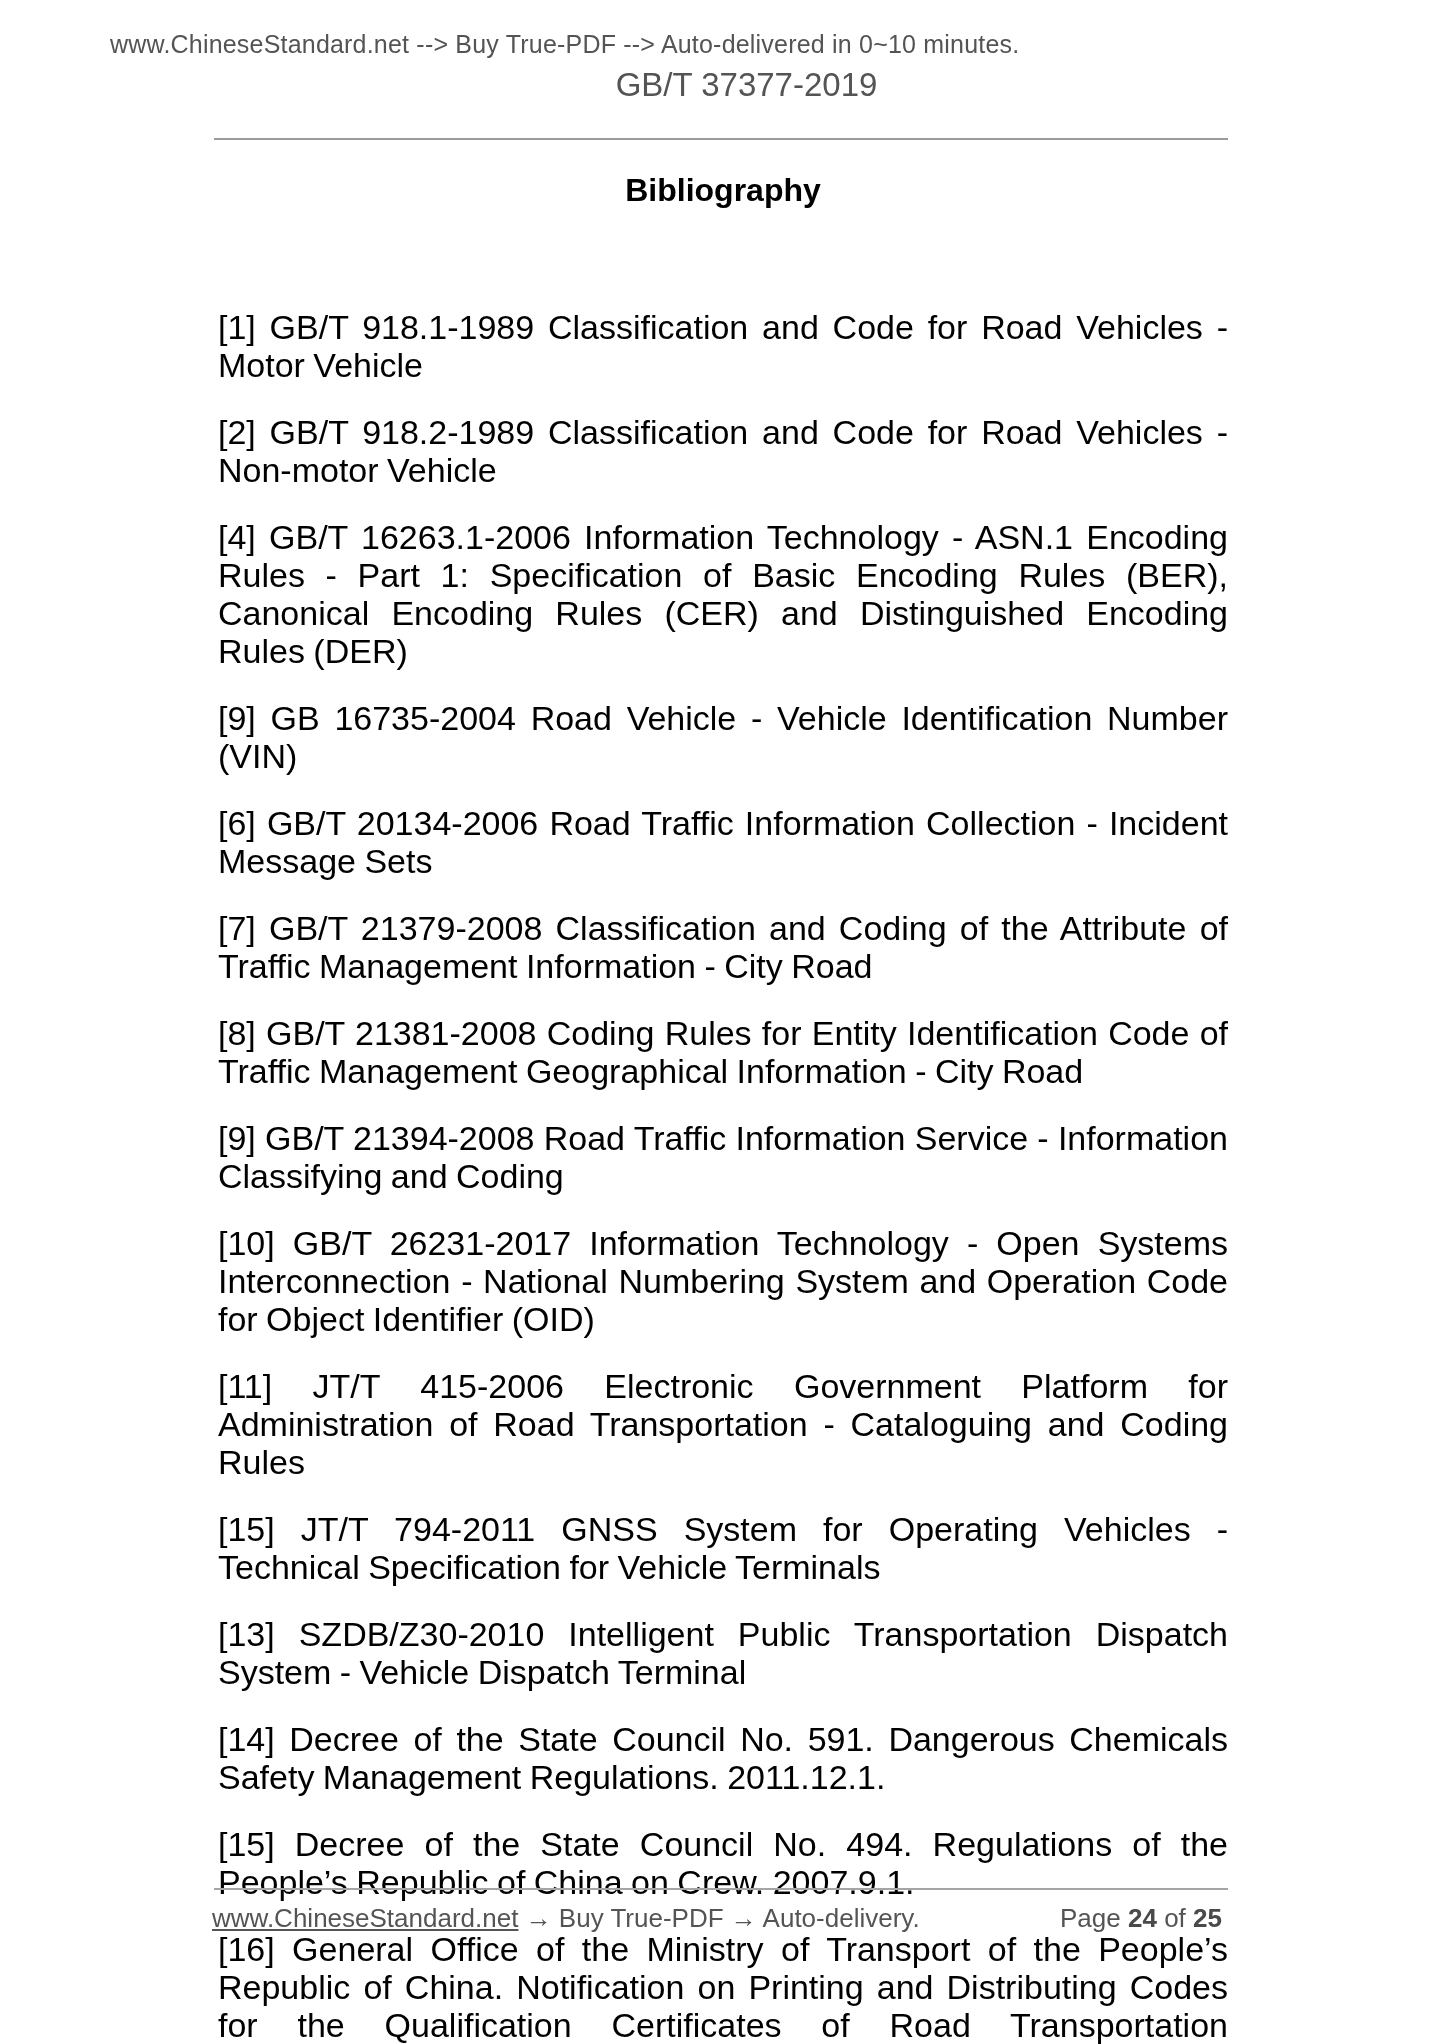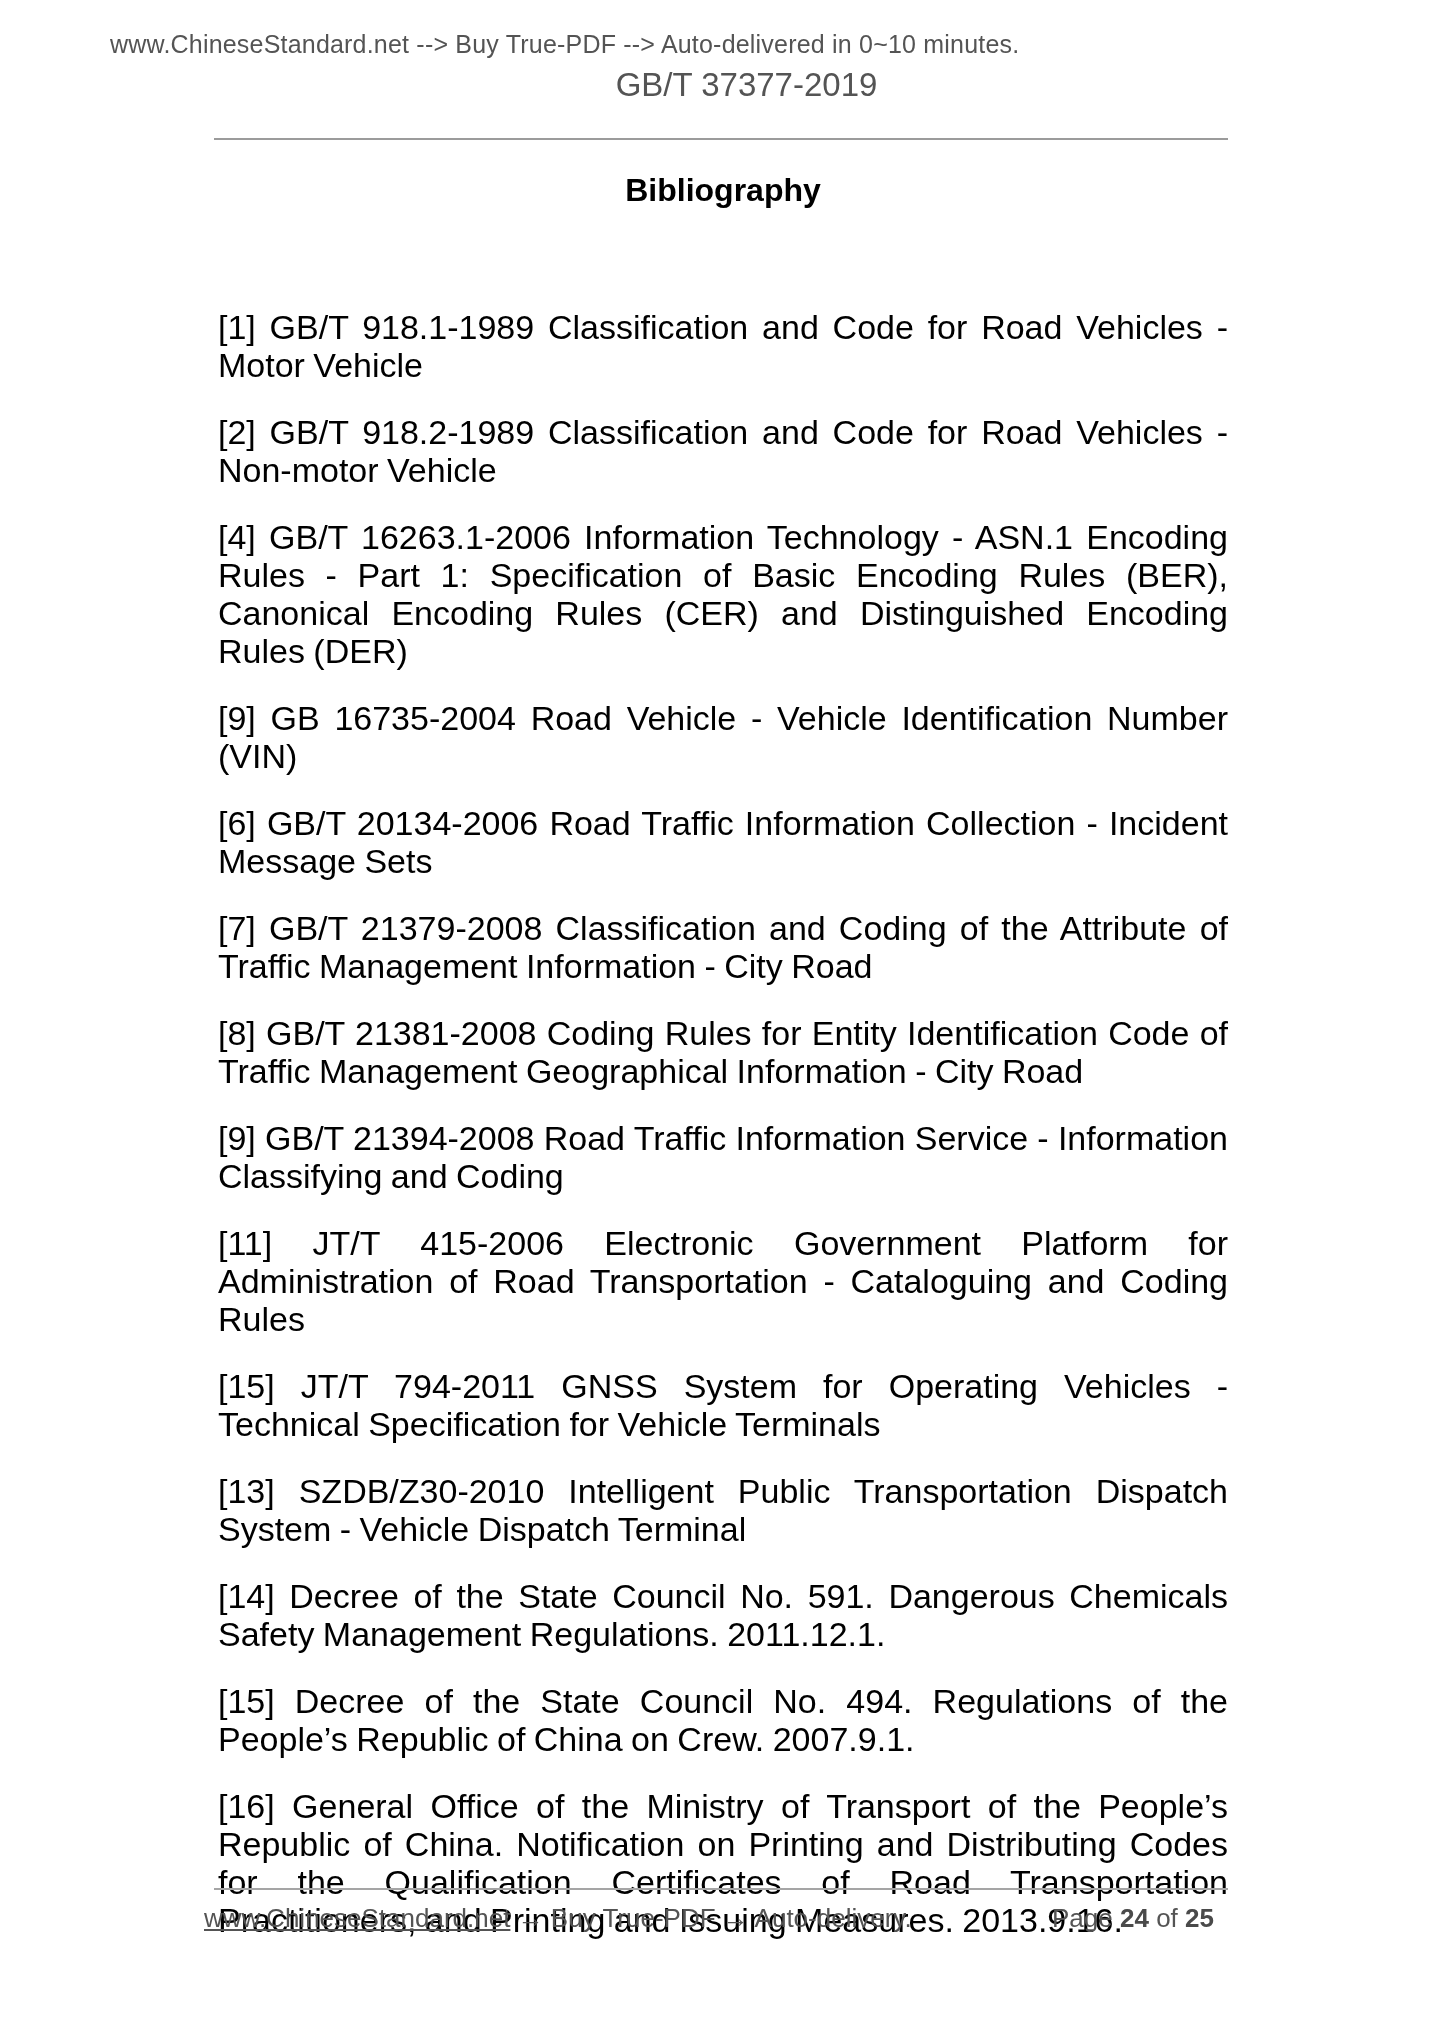--- a/index.html
+++ b/index.html
@@ -67,21 +67,21 @@
   .rule-bottom {
     position: absolute;
     left: 214px;
     top: 1888px;
     width: 1014px;
     height: 0;
     border-top: 2px solid #a5a5a5;
   }
   .footer {
     position: absolute;
-    left: 204px;
+    left: 212px;
     top: 1903px;
     width: 1010px;
     display: flex;
     justify-content: space-between;
     align-items: baseline;
     font-size: 26px;
     color: #545454;
   }
   .site-link {
     color: #545454;
@@ -108,20 +108,21 @@
 
   <div class="entries">
     <p class="entry">[1] GB/T 918.1-1989 Classification and Code for Road Vehicles - Motor Vehicle</p>
     <p class="entry">[2] GB/T 918.2-1989 Classification and Code for Road Vehicles - Non-motor Vehicle</p>
     <p class="entry">[4] GB/T 16263.1-2006 Information Technology - ASN.1 Encoding Rules - Part 1: Specification of Basic Encoding Rules (BER), Canonical Encoding Rules (CER) and Distinguished Encoding Rules (DER)</p>
     <p class="entry">[9] GB 16735-2004 Road Vehicle - Vehicle Identification Number (VIN)</p>
     <p class="entry">[6] GB/T 20134-2006 Road Traffic Information Collection - Incident Message Sets</p>
     <p class="entry">[7] GB/T 21379-2008 Classification and Coding of the Attribute of Traffic Management Information - City Road</p>
     <p class="entry">[8] GB/T 21381-2008 Coding Rules for Entity Identification Code of Traffic Management Geographical Information - City Road</p>
     <p class="entry">[9] GB/T 21394-2008 Road Traffic Information Service - Information Classifying and Coding</p>
+    <p class="entry">[10] GB/T 26231-2017 Information Technology - Open Systems Interconnection - National Numbering System and Operation Code for Object Identifier (OID)</p>
     <p class="entry">[11] JT/T 415-2006 Electronic Government Platform for Administration of Road Transportation - Cataloguing and Coding Rules</p>
     <p class="entry">[15] JT/T 794-2011 GNSS System for Operating Vehicles - Technical Specification for Vehicle Terminals</p>
     <p class="entry">[13] SZDB/Z30-2010 Intelligent Public Transportation Dispatch System - Vehicle Dispatch Terminal</p>
     <p class="entry">[14] Decree of the State Council No. 591. Dangerous Chemicals Safety Management Regulations. 2011.12.1.</p>
     <p class="entry">[15] Decree of the State Council No. 494. Regulations of the People’s Republic of China on Crew. 2007.9.1.</p>
     <p class="entry">[16] General Office of the Ministry of Transport of the People’s Republic of China. Notification on Printing and Distributing Codes for the Qualification Certificates of Road Transportation Practitioners, and Printing and Issuing Measures. 2013.9.16.</p>
   </div>
 
   <div class="rule-bottom"></div>
 

